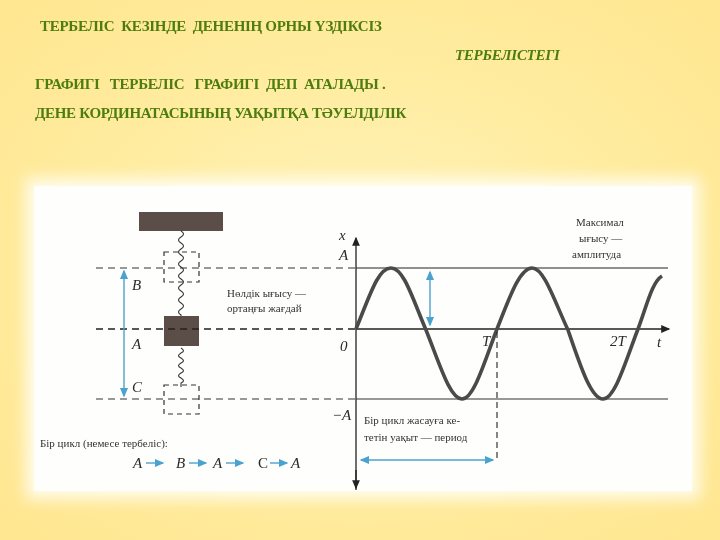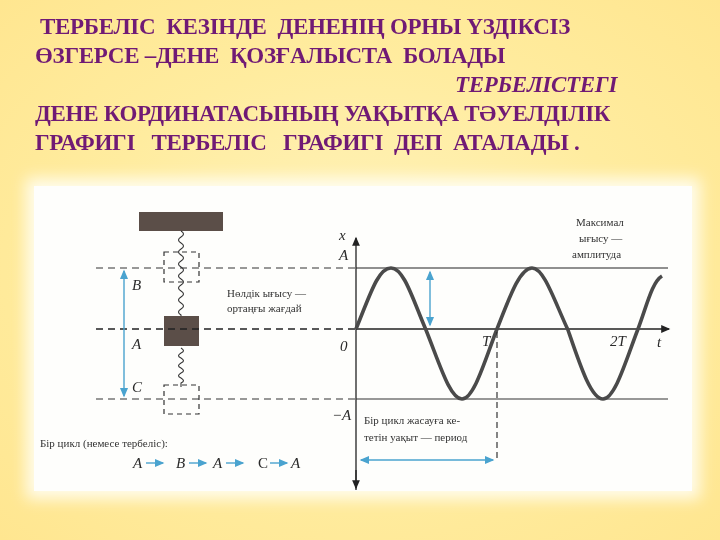--- a/index.html
+++ b/index.html
@@ -7,21 +7,21 @@
     width: 720px; height: 540px; overflow: hidden; position: relative;
     background: #ffe897;
     font-family: "Liberation Serif", serif;
   }
   .bg-glow {
     position: absolute; left: 0; top: 0; width: 720px; height: 540px;
     background: radial-gradient(ellipse at 50% 50%, #fff3bd 0%, #ffec9f 55%, #ffe690 100%);
   }
   .title {
     position: absolute; left: 35px; top: 12px; width: 640px;
-    color: #701a75; font-weight: bold; font-size: 23px; line-height: 29px;
+    color: #4d7c0f; font-weight: bold; font-size: 15px; line-height: 29px;
     letter-spacing: -0.3px;
     font-family: "Liberation Serif", serif;
   }
   .title .line { display: block; white-space: pre; height: 29px; }
   .title .l1 { padding-left: 5px; }
   .title .l3 { padding-left: 420px; font-style: italic; }
   .panel {
     position: absolute; left: 34px; top: 186px; width: 658px; height: 305px;
     background: #fefefc;
     box-shadow: 0 0 14px 8px rgba(255,255,250,0.85);
@@ -31,24 +31,23 @@
   .ital { font-style: italic; }
   .note { font-family: "Liberation Serif", serif; fill: #333; font-size: 11px; }
 </style>
 </head>
 <body>
 
 <div class="bg-glow"></div>
 
 <div class="title">
   <span class="line l1">ТЕРБЕЛІС  КЕЗІНДЕ  ДЕНЕНІҢ ОРНЫ ҮЗДІКСІЗ</span>
-  <span class="line">ӨЗГЕРСЕ –ДЕНЕ  ҚОЗҒАЛЫСТА  БОЛАДЫ</span>
   <span class="line l3">ТЕРБЕЛІСТЕГІ</span>
+  <span class="line">ГРАФИГІ   ТЕРБЕЛІС   ГРАФИГІ  ДЕП  АТАЛАДЫ .</span>
   <span class="line">ДЕНЕ КОРДИНАТАСЫНЫҢ УАҚЫТҚА ТӘУЕЛДІЛІК</span>
-  <span class="line">ГРАФИГІ   ТЕРБЕЛІС   ГРАФИГІ  ДЕП  АТАЛАДЫ .</span>
 </div>
 
 <div class="panel"></div>
 
 <svg class="fig" width="720" height="540" viewBox="0 0 720 540">
   <defs>
     <marker id="arrBlue" markerWidth="8" markerHeight="8" refX="6" refY="4" orient="auto">
       <path d="M0,1 L7,4 L0,7 Z" fill="#4aa3cf"></path>
     </marker>
     <marker id="arrBlack" markerWidth="8" markerHeight="8" refX="6" refY="4" orient="auto">

